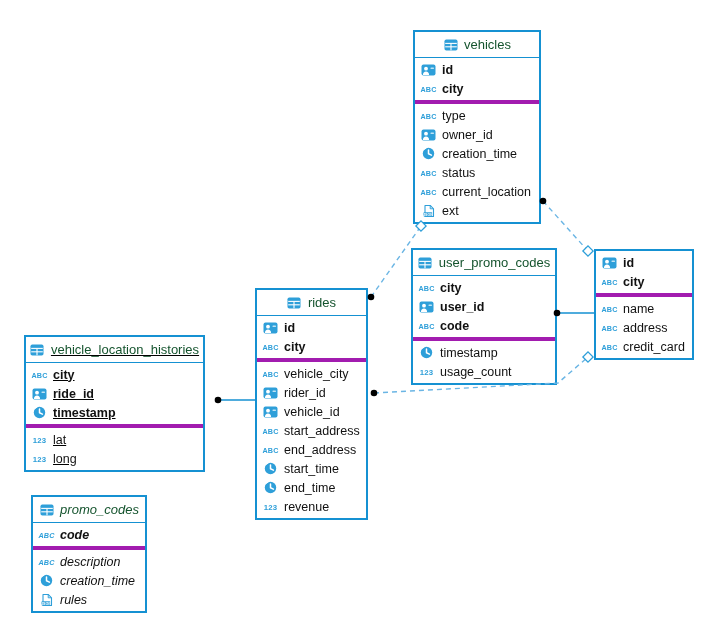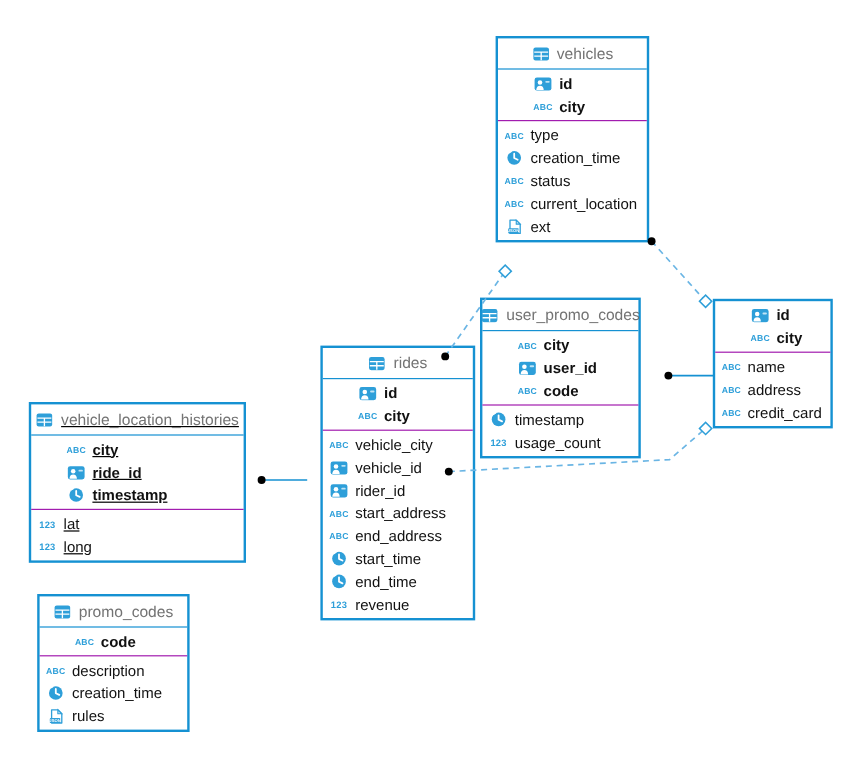--- a/index.html
+++ b/index.html
@@ -5,24 +5,24 @@
   html,body{margin:0;padding:0;background:#ffffff;}
   #canvas{
     position:relative;width:705px;height:636px;background:#ffffff;overflow:hidden;
     font-family:"Liberation Sans","DejaVu Sans",sans-serif;
   }
   .er-table{
     position:absolute;background:#ffffff;border:2px solid #1591d2;z-index:2;box-sizing:border-box;
   }
   .thead{
     height:25px;display:flex;align-items:center;justify-content:center;gap:6px;
-    border-bottom:1px solid #1591d2;font-size:13px;color:#737373;
+    border-bottom:1px solid #1591d2;font-size:13px;color:#14532d;
   }
   .sec{padding:2px 0;}
-  .sec.keys{border-bottom:1px solid #a21caf;padding-left:24px;}
+  .sec.keys{border-bottom:4px solid #a21caf;}
   .frow{
     height:19px;display:flex;align-items:center;gap:5px;padding:0 5px;
     font-size:12.5px;color:#111111;white-space:nowrap;
   }
   .frow.key .fname{font-weight:700;}
   .ic{width:17px;flex:0 0 17px;display:flex;justify-content:center;align-items:flex-start;}
   .thead .ic{width:15px;flex:0 0 15px;}
   #relations{position:absolute;left:0;top:0;z-index:5;pointer-events:none;}
 </style>
 </head>
@@ -67,20 +67,31 @@
           <div class="frow">
             <span class="ic">
               <svg width="17" height="11" viewBox="0 0 17 11">
                 <text x="8.5" y="8.5" text-anchor="middle" font-family="Liberation Sans, sans-serif" font-size="7.2" font-weight="bold" fill="#2e9fd9" letter-spacing="0.2">ABC</text>
               </svg>
             </span>
             <span class="fname">type</span>
           </div>
           <div class="frow">
             <span class="ic">
+              <svg width="15" height="12" viewBox="0 0 15 12">
+                <rect x="0.5" y="0.5" width="14" height="11" rx="2" fill="#2e9fd9"></rect>
+                <circle cx="5" cy="4.7" r="1.9" fill="#fff"></circle>
+                <path d="M1.9 11 C1.9 8.6 3.2 7.4 5 7.4 C6.8 7.4 8.1 8.6 8.1 11 Z" fill="#fff"></path>
+                <rect x="9.4" y="3.4" width="3.7" height="1.6" rx="0.8" fill="#bfe3f5"></rect>
+              </svg>
+            </span>
+            <span class="fname">owner_id</span>
+          </div>
+          <div class="frow">
+            <span class="ic">
               <svg width="13" height="13" viewBox="0 0 13 13">
                 <circle cx="6.5" cy="6.5" r="5.7" fill="#2e9fd9"></circle>
                 <path d="M6.5 3.1 V6.7 L9.4 8.1" stroke="#ffffff" stroke-width="1.5" fill="none" stroke-linecap="round" stroke-linejoin="round"></path>
                 <path d="M2.2 2.4 L4.1 1.2" stroke="#ffffff" stroke-width="1" stroke-linecap="round"></path>
               </svg>
             </span>
             <span class="fname">creation_time</span>
           </div>
           <div class="frow">
             <span class="ic">
@@ -104,21 +115,21 @@
                 <path d="M3 1.5 h5.2 L11.5 4.8 V12.5 H3 Z" fill="#ffffff" stroke="#2e9fd9" stroke-width="1.1" stroke-linejoin="round"></path>
                 <path d="M8.2 1.5 V4.8 H11.5 Z" fill="#cde9f8" stroke="#2e9fd9" stroke-width="0.9"></path>
                 <rect x="1.5" y="8.3" width="8.8" height="4.3" rx="0.8" fill="#2e9fd9"></rect>
                 <text x="5.9" y="11.6" text-anchor="middle" font-family="Liberation Sans, sans-serif" font-size="3.5" font-weight="bold" fill="#ffffff">JSON</text>
               </svg>
             </span>
             <span class="fname">ext</span>
           </div>
         </div>
       </div>
-      <div class="er-table" style="left: 400px; top: 248px; width: 134px;">
+      <div class="er-table" style="left: 411px; top: 248px; width: 146px;">
         <div class="thead">
           <span class="ic">
             <svg width="14" height="12" viewBox="0 0 14 12">
               <rect x="0.5" y="0.5" width="13" height="11" rx="1.8" fill="#2e9fd9"></rect>
               <line x1="1.2" y1="4.4" x2="12.8" y2="4.4" stroke="#fff" stroke-width="1.1"></line>
               <line x1="7" y1="4.4" x2="7" y2="11.2" stroke="#fff" stroke-width="1.1"></line>
               <line x1="1.2" y1="7.8" x2="12.8" y2="7.8" stroke="#fff" stroke-width="1.1"></line>
             </svg>
           </span>
           <span>user_promo_codes</span>
@@ -215,21 +226,21 @@
           <div class="frow">
             <span class="ic">
               <svg width="17" height="11" viewBox="0 0 17 11">
                 <text x="8.5" y="8.5" text-anchor="middle" font-family="Liberation Sans, sans-serif" font-size="7.2" font-weight="bold" fill="#2e9fd9" letter-spacing="0.2">ABC</text>
               </svg>
             </span>
             <span class="fname">credit_card</span>
           </div>
         </div>
       </div>
-      <div class="er-table" style="left: 255px; top: 288px; width: 129px; margin-left: 12px;">
+      <div class="er-table" style="left: 255px; top: 288px; width: 113px;">
         <div class="thead">
           <span class="ic">
             <svg width="14" height="12" viewBox="0 0 14 12">
               <rect x="0.5" y="0.5" width="13" height="11" rx="1.8" fill="#2e9fd9"></rect>
               <line x1="1.2" y1="4.4" x2="12.8" y2="4.4" stroke="#fff" stroke-width="1.1"></line>
               <line x1="7" y1="4.4" x2="7" y2="11.2" stroke="#fff" stroke-width="1.1"></line>
               <line x1="1.2" y1="7.8" x2="12.8" y2="7.8" stroke="#fff" stroke-width="1.1"></line>
             </svg>
           </span>
           <span>rides</span>
@@ -266,32 +277,32 @@
           </div>
           <div class="frow">
             <span class="ic">
               <svg width="15" height="12" viewBox="0 0 15 12">
                 <rect x="0.5" y="0.5" width="14" height="11" rx="2" fill="#2e9fd9"></rect>
                 <circle cx="5" cy="4.7" r="1.9" fill="#fff"></circle>
                 <path d="M1.9 11 C1.9 8.6 3.2 7.4 5 7.4 C6.8 7.4 8.1 8.6 8.1 11 Z" fill="#fff"></path>
                 <rect x="9.4" y="3.4" width="3.7" height="1.6" rx="0.8" fill="#bfe3f5"></rect>
               </svg>
             </span>
+            <span class="fname">rider_id</span>
+          </div>
+          <div class="frow">
+            <span class="ic">
+              <svg width="15" height="12" viewBox="0 0 15 12">
+                <rect x="0.5" y="0.5" width="14" height="11" rx="2" fill="#2e9fd9"></rect>
+                <circle cx="5" cy="4.7" r="1.9" fill="#fff"></circle>
+                <path d="M1.9 11 C1.9 8.6 3.2 7.4 5 7.4 C6.8 7.4 8.1 8.6 8.1 11 Z" fill="#fff"></path>
+                <rect x="9.4" y="3.4" width="3.7" height="1.6" rx="0.8" fill="#bfe3f5"></rect>
+              </svg>
+            </span>
             <span class="fname">vehicle_id</span>
-          </div>
-          <div class="frow">
-            <span class="ic">
-              <svg width="15" height="12" viewBox="0 0 15 12">
-                <rect x="0.5" y="0.5" width="14" height="11" rx="2" fill="#2e9fd9"></rect>
-                <circle cx="5" cy="4.7" r="1.9" fill="#fff"></circle>
-                <path d="M1.9 11 C1.9 8.6 3.2 7.4 5 7.4 C6.8 7.4 8.1 8.6 8.1 11 Z" fill="#fff"></path>
-                <rect x="9.4" y="3.4" width="3.7" height="1.6" rx="0.8" fill="#bfe3f5"></rect>
-              </svg>
-            </span>
-            <span class="fname">rider_id</span>
           </div>
           <div class="frow">
             <span class="ic">
               <svg width="17" height="11" viewBox="0 0 17 11">
                 <text x="8.5" y="8.5" text-anchor="middle" font-family="Liberation Sans, sans-serif" font-size="7.2" font-weight="bold" fill="#2e9fd9" letter-spacing="0.2">ABC</text>
               </svg>
             </span>
             <span class="fname">start_address</span>
           </div>
           <div class="frow">
@@ -387,21 +398,21 @@
           <div class="frow">
             <span class="ic">
               <svg width="17" height="11" viewBox="0 0 17 11">
                 <text x="8.5" y="8.7" text-anchor="middle" font-family="Liberation Sans, sans-serif" font-size="7.8" font-weight="bold" fill="#2e9fd9" letter-spacing="0.2">123</text>
               </svg>
             </span>
             <span class="fname">long</span>
           </div>
         </div>
       </div>
-      <div class="er-table" style="left: 31px; top: 495px; width: 127px;">
+      <div class="er-table" style="left: 31px; top: 495px; width: 116px; font-style: italic;">
         <div class="thead">
           <span class="ic">
             <svg width="14" height="12" viewBox="0 0 14 12">
               <rect x="0.5" y="0.5" width="13" height="11" rx="1.8" fill="#2e9fd9"></rect>
               <line x1="1.2" y1="4.4" x2="12.8" y2="4.4" stroke="#fff" stroke-width="1.1"></line>
               <line x1="7" y1="4.4" x2="7" y2="11.2" stroke="#fff" stroke-width="1.1"></line>
               <line x1="1.2" y1="7.8" x2="12.8" y2="7.8" stroke="#fff" stroke-width="1.1"></line>
             </svg>
           </span>
           <span>promo_codes</span>

